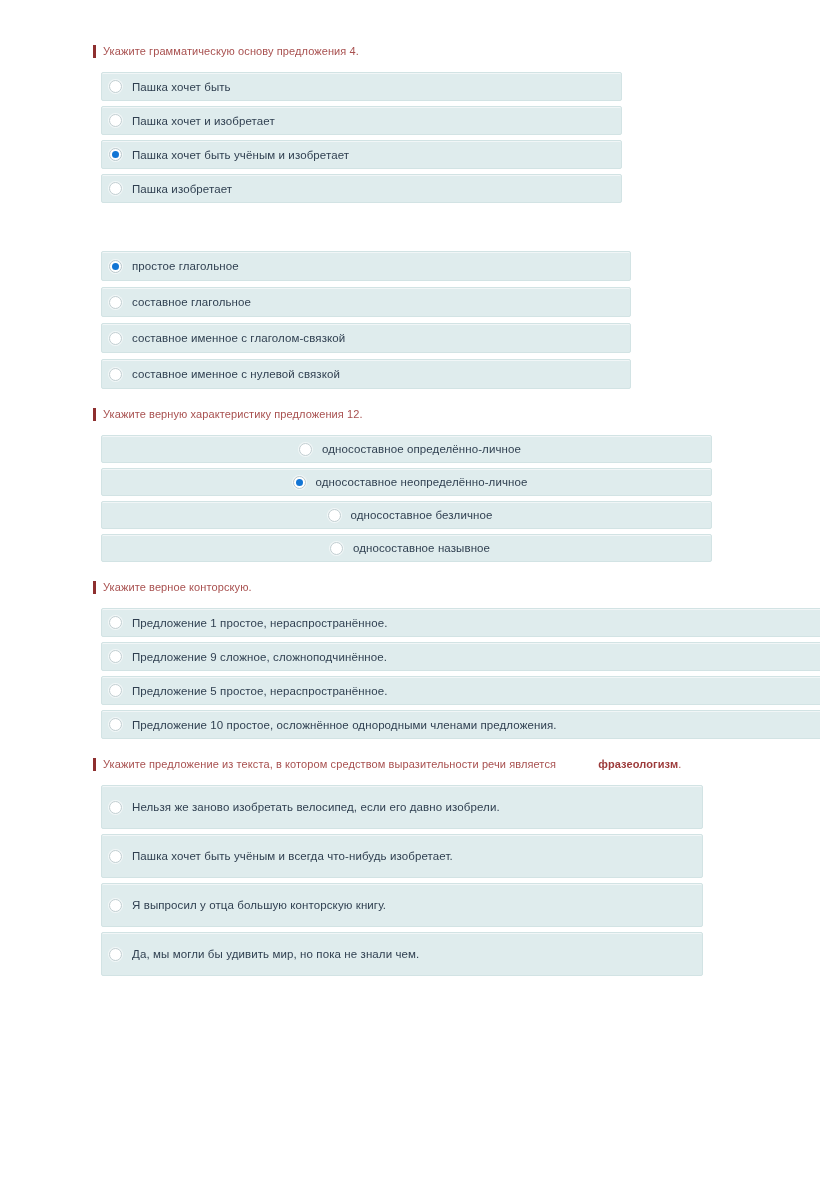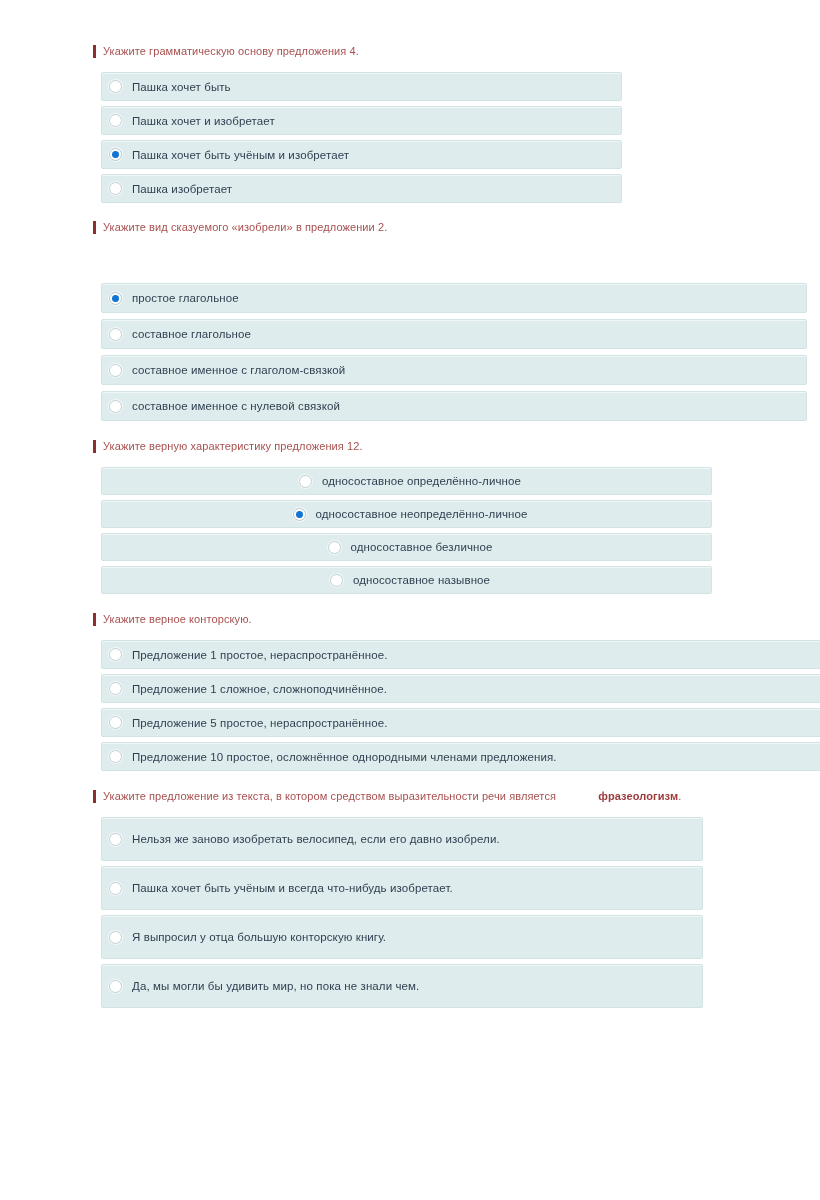--- a/index.html
+++ b/index.html
@@ -110,21 +110,21 @@
     line-height: 14px;
     color: #2f3f50;
     letter-spacing: 0.1px;
     white-space: nowrap;
   }
 
   
   .b1 { margin-top: 0; }
   .b1 .options { width: 521px; }
   .b2 { margin-top: 17px; }
-  .b2 .options { width: 706px; margin-top: 48px; }
+  .b2 .options { width: 530px; margin-top: 48px; }
   .b2 .option-row { height: 30px; margin-bottom: 6px; }
   .b3 { margin-top: 18px; }
   .b3 .options { width: 611px; }
   .b3 .option-row { height: 28px; margin-bottom: 5px; justify-content: center; }
   .b4 { margin-top: 18px; }
   .b4 .options { width: 739px; }
   .b4 .option-row { height: 29px; margin-bottom: 5px; }
   .b5 { margin-top: 18px; }
   .b5 .options { width: 602px; }
   .b5 .option-row { height: 44px; margin-bottom: 5px; }
@@ -153,24 +153,20 @@
         <span class="option-label">Пашка хочет быть учёным и изобретает</span>
       </div>
       <div class="option-row">
         <span class="radio"></span>
         <span class="option-label">Пашка изобретает</span>
       </div>
     </div>
   </section>
 
   <section class="quiz-block b2">
-    <div class="question-head">
-      <span class="bar"></span>
-      <span>Укажите вид сказуемого «изобрели» в предложении 2.</span>
-    </div>
     <div class="options">
       <div class="option-row">
         <span class="radio checked"></span>
         <span class="option-label">простое глагольное</span>
       </div>
       <div class="option-row">
         <span class="radio"></span>
         <span class="option-label">составное глагольное</span>
       </div>
       <div class="option-row">
@@ -214,21 +210,21 @@
       <span class="bar"></span>
       <span>Укажите верное конторскую.</span>
     </div>
     <div class="options">
       <div class="option-row">
         <span class="radio"></span>
         <span class="option-label">Предложение 1 простое, нераспространённое.</span>
       </div>
       <div class="option-row">
         <span class="radio"></span>
-        <span class="option-label">Предложение 1 сложное, сложноподчинённое.</span>
+        <span class="option-label">Предложение 9 сложное, сложноподчинённое.</span>
       </div>
       <div class="option-row">
         <span class="radio"></span>
         <span class="option-label">Предложение 5 простое, нераспространённое.</span>
       </div>
       <div class="option-row">
         <span class="radio"></span>
         <span class="option-label">Предложение 10 простое, осложнённое однородными членами предложения.</span>
       </div>
     </div>

